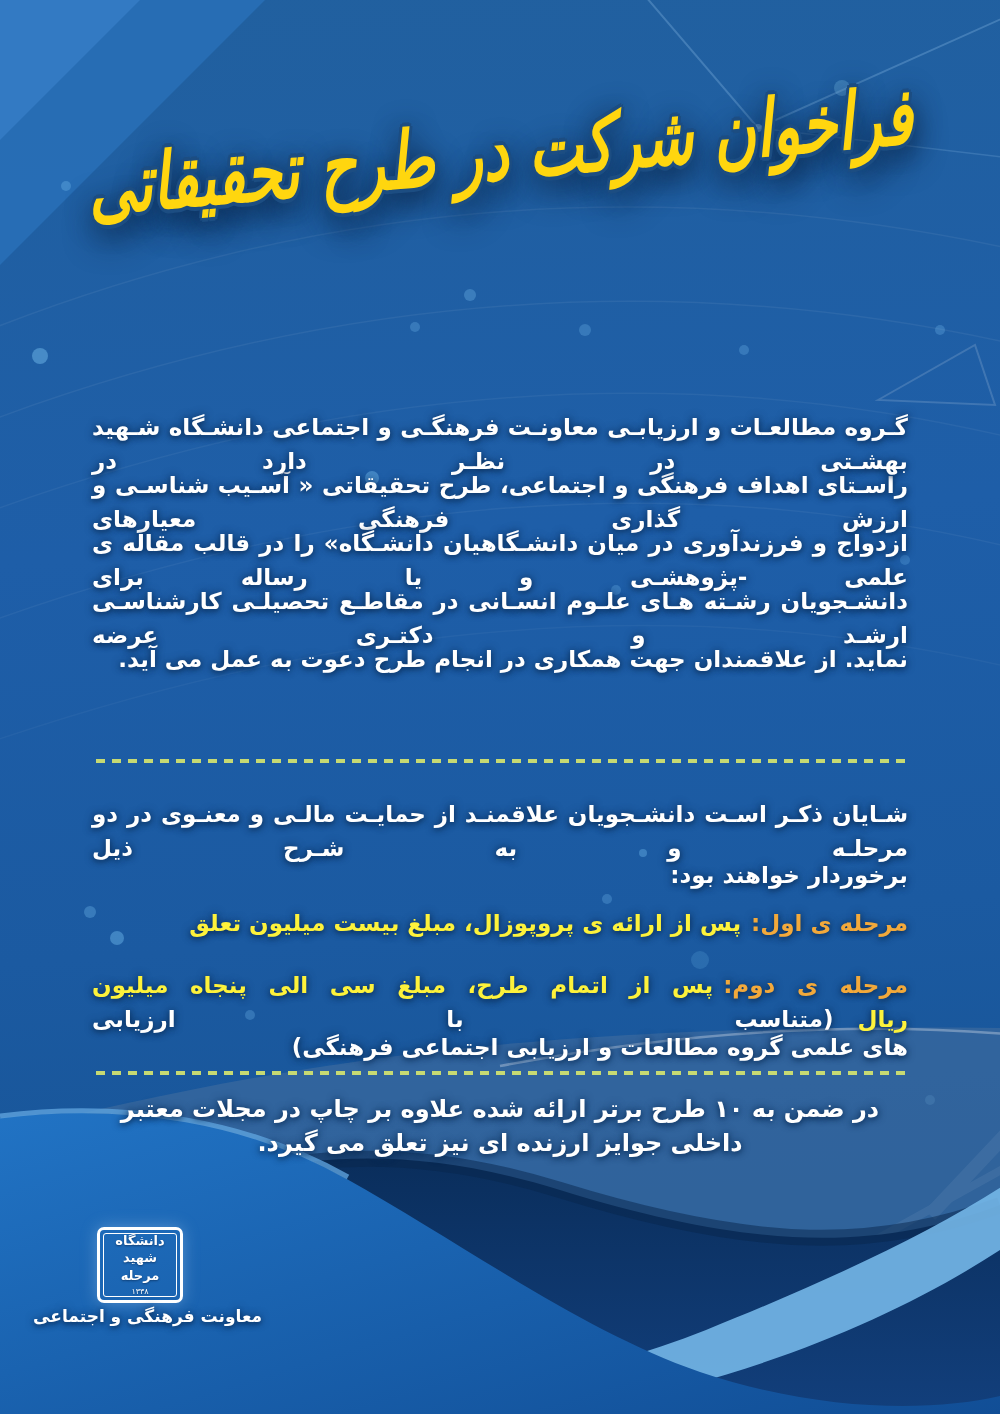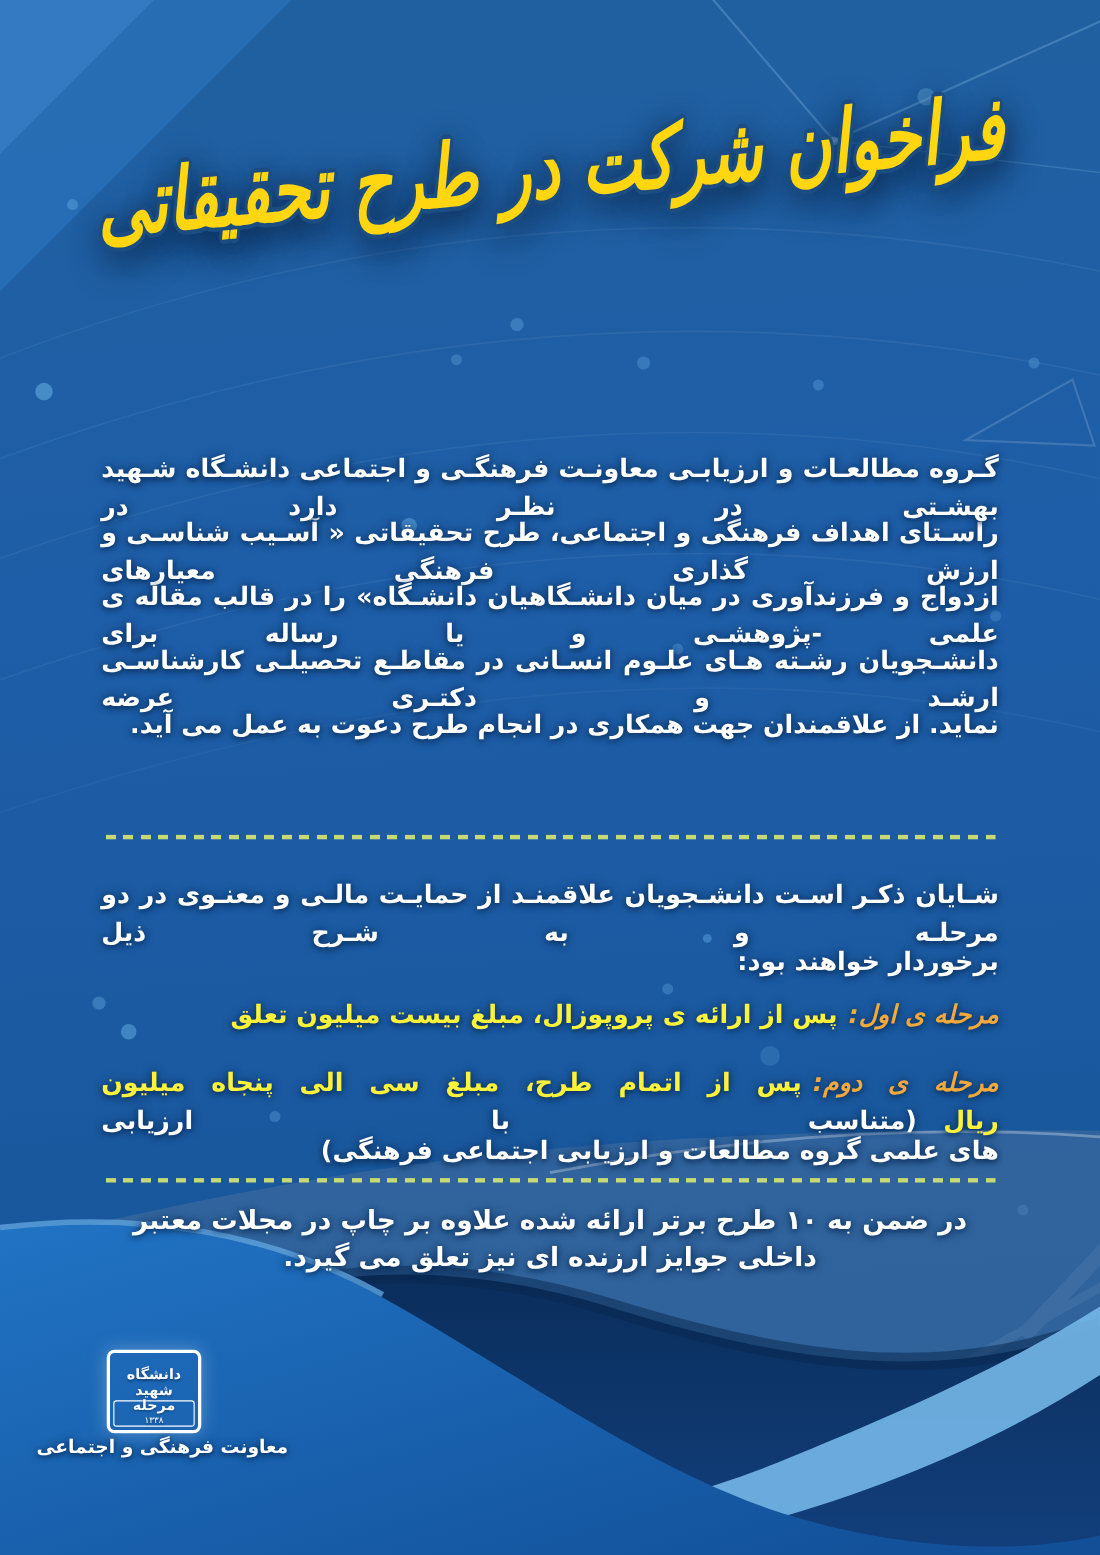--- a/index.html
+++ b/index.html
@@ -24,39 +24,39 @@
 
   .row{
     left:92px;right:92px;color:var(--text-white,#ffffff);
     font-size:23px;font-weight:bold;line-height:34px;
     text-shadow:0 0 9px rgba(10,44,86,.9),0 2px 5px rgba(10,44,86,.65);
   }
   .just{text-align:justify;text-align-last:justify;}
   .right{text-align:right;}
   .center{text-align:center;}
 
-  .stage-label{color:var(--stage-label-orange,#f2a93b);margin-left:10px;font-style:italic;}
+  .stage-label{color:var(--stage-label-orange,#f2a93b);margin-left:10px;}
   .stage-amount{color:var(--stage-amount-yellow,#fdf23b);}
   .stage-note{color:var(--text-white,#ffffff);margin-right:24px;}
 
   .divider{
     position:absolute;z-index:2;left:95px;right:95px;height:4px;
     background:repeating-linear-gradient(to left,var(--divider-green,#cfe070) 0 9px,rgba(0,0,0,0) 9px 16px);
     opacity:.95;
   }
 
   .logo{
     position:absolute;z-index:2;left:97px;top:1227px;width:86px;height:76px;
     border:3px solid #fff;border-radius:7px;box-sizing:border-box;
     box-shadow:0 0 16px rgba(190,220,250,.35);
   }
   .logo-inner{
     position:absolute;inset:3px;border:1px solid #fff;border-radius:3px;
-    display:flex;flex-direction:column;align-items:center;justify-content:flex-end;
-    color:#fff;text-shadow:0 1px 2px rgba(10,40,80,.6);margin-top:40px;
+    display:flex;flex-direction:column;align-items:center;justify-content:space-between;
+    color:#fff;text-shadow:0 1px 2px rgba(10,40,80,.6);
   }
   .logo-line{font-size:13px;font-weight:bold;line-height:14px;}
   .logo-year{font-size:8px;line-height:9px;margin-top:1px;}
 
   .org{
     position:absolute;z-index:2;left:18px;top:1303px;width:244px;text-align:right;
     color:#fff;font-size:17px;font-weight:bold;line-height:27px;
     text-shadow:0 0 8px rgba(10,40,80,.8),0 2px 4px rgba(10,40,80,.6);
   }
 </style>

